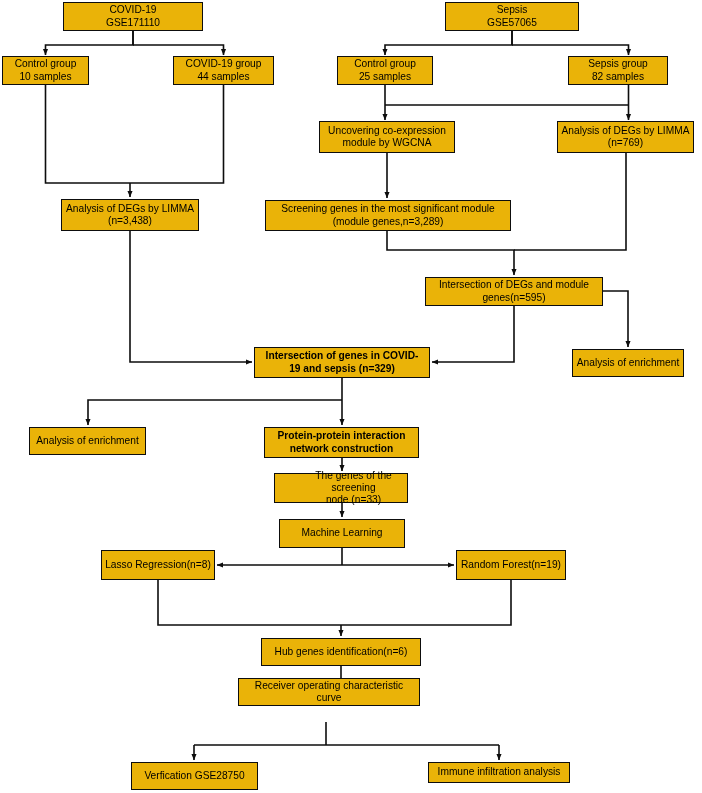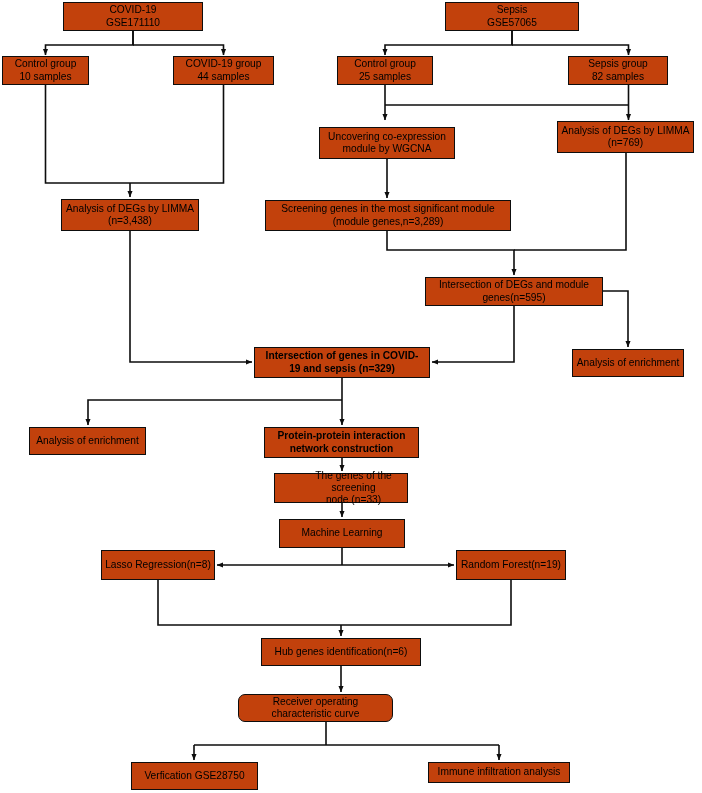--- a/index.html
+++ b/index.html
@@ -20,21 +20,21 @@
     left: 0;
     top: 0;
     width: 702px;
     height: 793px;
     pointer-events: none;
   }
   .node {
     position: absolute;
     box-sizing: border-box;
     border: 1.6px solid #0d0d0d;
-    background: #c2410c;
+    background: #eab308;
     color: #000000;
     display: flex;
     align-items: center;
     justify-content: center;
     text-align: center;
     line-height: 1.18;
     font-size: 10.2px;
     padding: 1px 3px;
     white-space: pre-line;
     z-index: 2;
@@ -109,21 +109,21 @@
   <div class="node" style="left:445px; top:2px;   width:134px; height:29px;">Sepsis
 GSE57065</div>
   <div class="node" style="left:2px;   top:56px;  width:87px;  height:29px;">Control group
 10 samples</div>
   <div class="node" style="left:173px; top:56px;  width:101px; height:29px;">COVID-19 group
 44 samples</div>
   <div class="node" style="left:337px; top:56px;  width:96px;  height:29px;">Control group
 25 samples</div>
   <div class="node" style="left:568px; top:56px;  width:100px;  height:29px;">Sepsis group
 82 samples</div>
-  <div class="node" style="left:319px; top:121px; width:136px; height:32px;margin-top:6px;">Uncovering co-expression
+  <div class="node" style="left:319px; top:121px; width:136px; height:32px;">Uncovering co-expression
 module by WGCNA</div>
   <div class="node" style="left:557px; top:121px; width:137px; height:32px;">Analysis of DEGs by LIMMA
 (n=769)</div>
   <div class="node" style="left:61px;  top:199px; width:138px; height:32px;">Analysis of DEGs by LIMMA
 (n=3,438)</div>
   <div class="node" style="left:265px; top:200px; width:246px; height:31px;">Screening genes in the most significant module
 (module genes,n=3,289)</div>
   <div class="node" style="left:425px; top:277px; width:178px; height:29px;">Intersection of DEGs and module
 genes(n=595)</div>
   <div class="node" style="left:254px; top:347px; width:176px; height:31px;font-weight:bold;">Intersection of genes in COVID-
@@ -131,17 +131,17 @@
   <div class="node" style="left:572px; top:349px; width:112px; height:28px;">Analysis of enrichment</div>
   <div class="node" style="left:29px; top:427px; width:117px; height:28px;">Analysis of enrichment</div>
   <div class="node" style="left:264px; top:427px; width:155px; height:31px;font-weight:bold;">Protein-protein interaction
 network construction</div>
   <div class="node" style="left:274px; top:473px; width:134px; height:30px;padding-left:28px;">The genes of the screening
 node (n=33)</div>
   <div class="node" style="left:279px; top:519px; width:126px; height:29px;">Machine Learning</div>
   <div class="node" style="left:101px; top:550px; width:114px; height:30px;">Lasso Regression(n=8)</div>
   <div class="node" style="left:456px; top:550px; width:110px; height:30px;">Random Forest(n=19)</div>
   <div class="node" style="left:261px; top:638px; width:160px; height:28px;">Hub genes identification(n=6)</div>
-  <div class="node" style="left:238px; top:694px; width:155px; height:28px;border-radius:7px;">Receiver operating characteristic curve</div>
+  <div class="node" style="left:238px; top:678px; width:182px; height:28px;">Receiver operating characteristic curve</div>
   <div class="node" style="left:131px; top:762px; width:127px; height:28px;">Verfication GSE28750</div>
   <div class="node" style="left:428px; top:762px; width:142px; height:21px;">Immune infiltration analysis</div>
 
 </div>
 
 </body></html>

